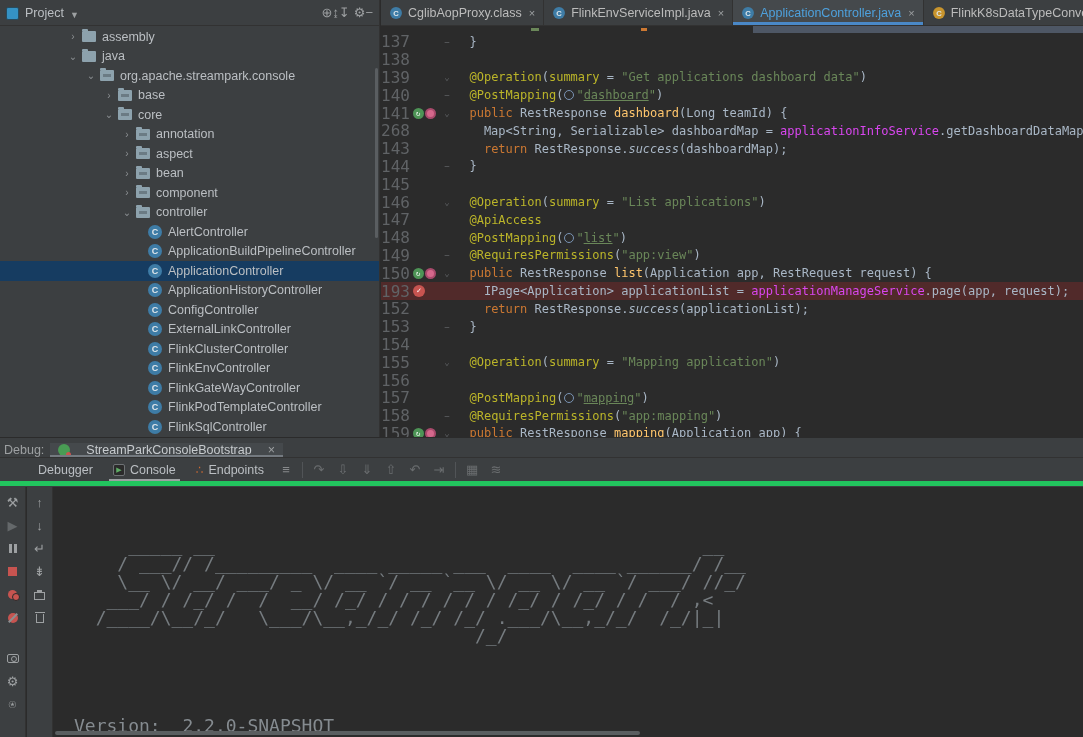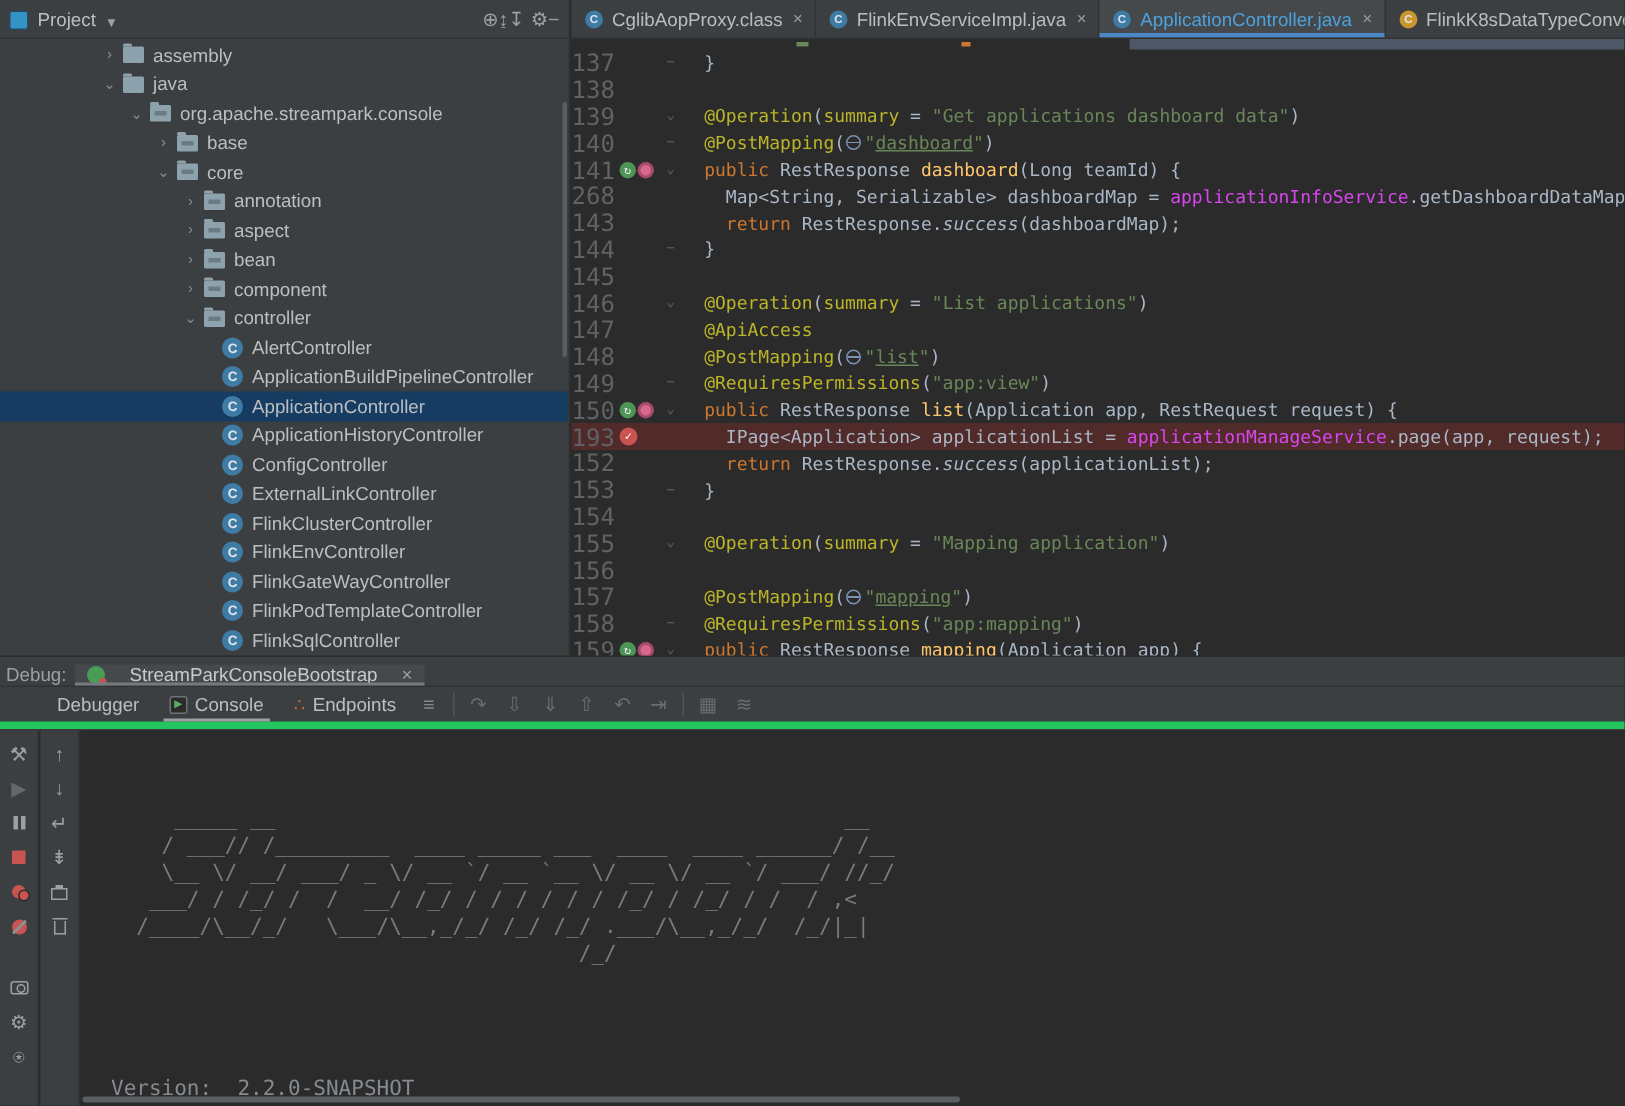--- a/index.html
+++ b/index.html
@@ -106,21 +106,21 @@
     background:#8c8f91; transform:rotate(-45deg); }
   .sh-cam { width:12px; height:9px; border:1px solid #9da0a2; border-radius:2px; position:relative; }
   .sh-cam:after { content:""; position:absolute; left:3px; top:1px; width:4px; height:4px;
     border:1px solid #9da0a2; border-radius:50%; }
   .sh-print { width:11px; height:8px; border:1px solid #9da0a2; position:relative; margin-top:2px; }
   .sh-print:before { content:""; position:absolute; left:2px; top:-3px; width:5px; height:2px; background:#9da0a2; }
   .sh-trash { width:8px; height:9px; border:1px solid #9da0a2; border-top:none; position:relative; margin-top:2px; }
   .sh-trash:before { content:""; position:absolute; left:-2px; top:-2px; width:10px; height:1px; background:#9da0a2; }
 
   #console { position:absolute; left:54px; top:0; right:0; bottom:0; background:#2b2b2b;
-    font-family:"DejaVu Sans Mono", monospace; font-size:14px; line-height:18px; color:#858b90;
+    font-family:"DejaVu Sans Mono", monospace; font-size:18px; line-height:18px; color:#858b90;
     padding:14px 0 0 20px; white-space:pre; overflow:hidden; }
   #banner { color:#767c80; }
   .crow .clabel { color:#858b90; }
   #hscroll { position:absolute; left:55px; bottom:2px; width:585px; height:4px;
     background:#5a5e60; border-radius:2px; }
 </style>
 </head>
 <body>
 
 <div id="project-pane">

